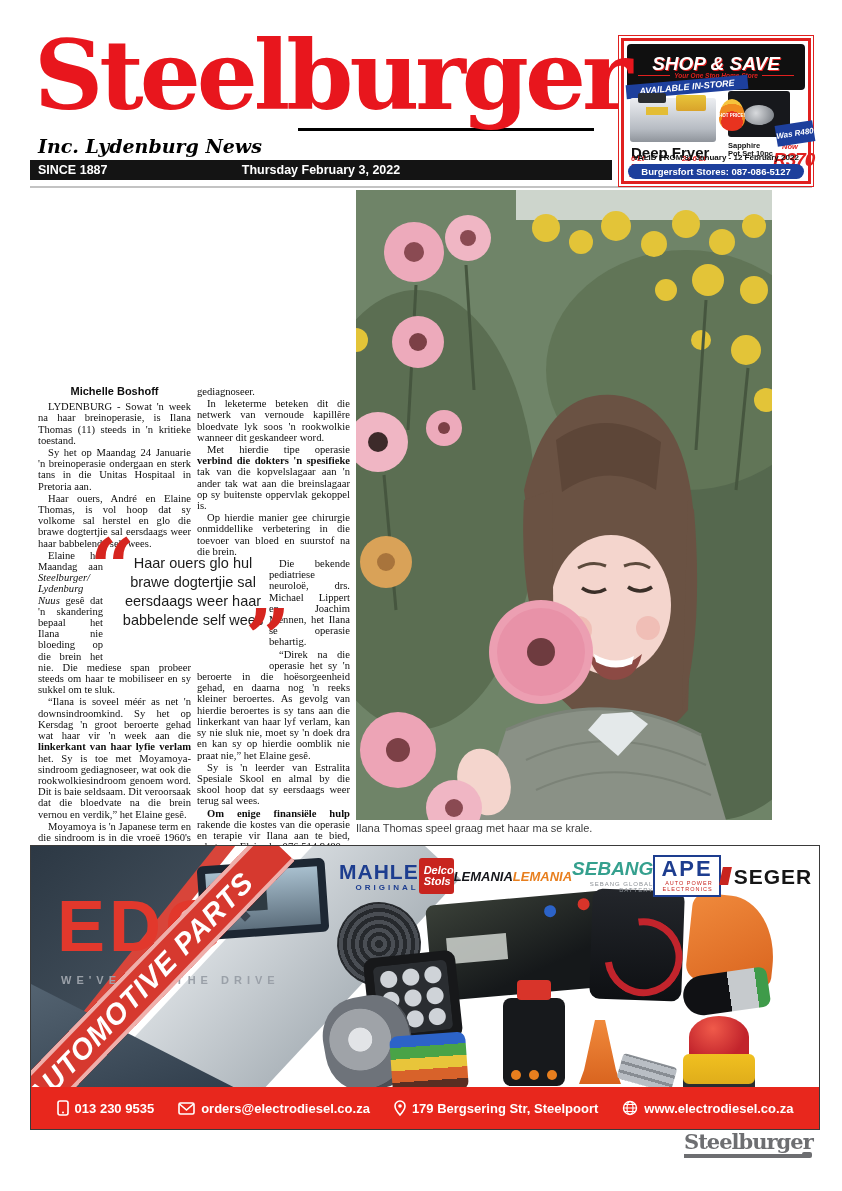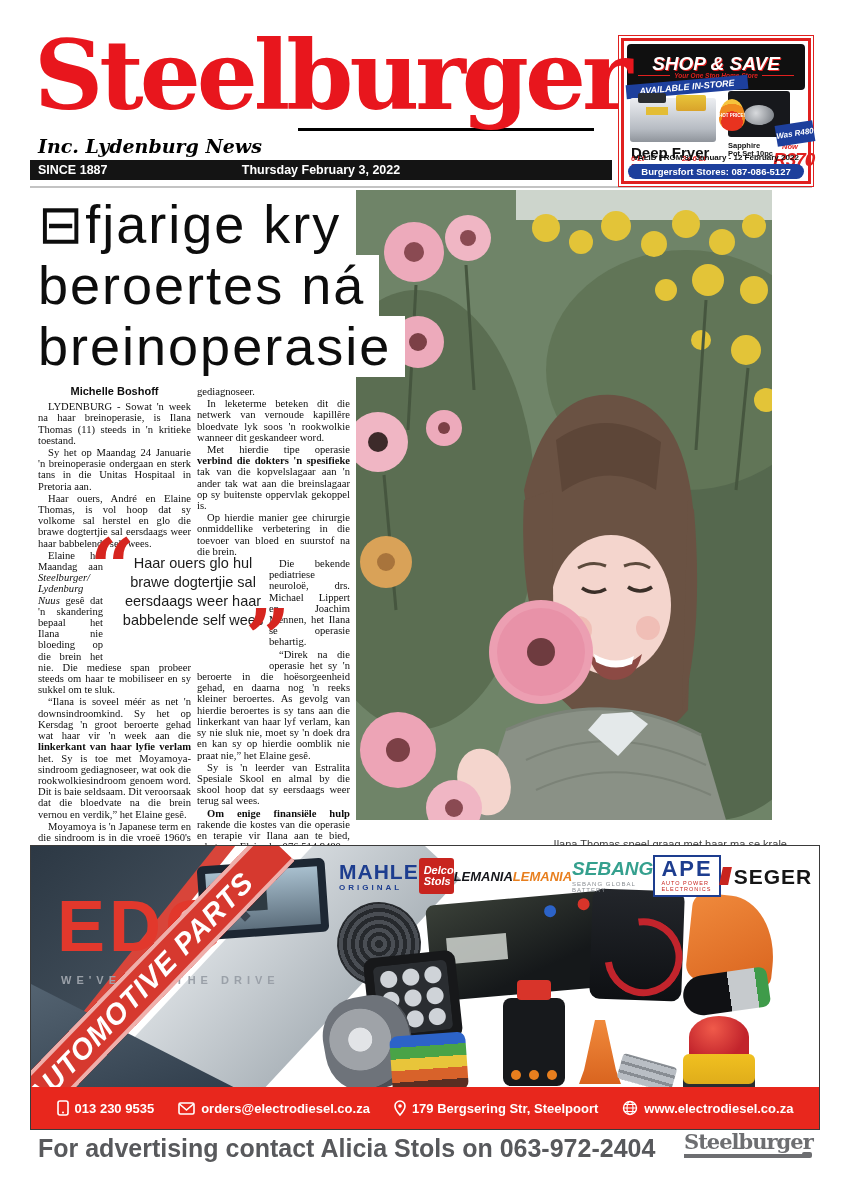--- a/index.html
+++ b/index.html
@@ -52,21 +52,21 @@
   .v2p{position:absolute;left:56px;top:119px;color:#e0201f;font-weight:900;font-style:italic;font-size:19px;letter-spacing:-1px;}
   .pot-name{position:absolute;left:104px;top:101px;width:46px;font-weight:900;font-size:7.5px;line-height:8px;}
   .nowl{position:absolute;left:158px;top:101px;color:#e0201f;font-weight:900;font-style:italic;font-size:7.5px;}
   .potp{position:absolute;left:149px;top:108px;color:#e0201f;font-weight:900;font-style:italic;font-size:19px;letter-spacing:-1px;}
   .validity{position:absolute;left:0;right:0;bottom:19px;text-align:center;font-weight:900;font-size:8px;letter-spacing:0px;}
   .stores{position:absolute;left:4px;right:4px;bottom:2px;height:15px;background:#1d3f9c;border-radius:8px;
     color:#fff;font-weight:bold;font-size:9.5px;display:flex;align-items:center;justify-content:center;}
 
   
   .photo{position:absolute;left:356px;top:190px;width:416px;height:630px;z-index:1;overflow:hidden;}
-  .caption{position:absolute;left:356px;top:822px;width:434px;text-align:right;font-size:11px;color:#3d3d3d;margin-top:16px;}
+  .caption{position:absolute;left:356px;top:822px;width:434px;font-size:11px;color:#3d3d3d;}
 
   
   .headline{position:absolute;left:38px;top:194px;z-index:3;font-size:54px;letter-spacing:2px;color:#0d0d0d;}
   .hl-line{display:table;background:#fff;line-height:61px;height:61px;padding:0 14px 0 0;white-space:nowrap;}
 
   
   .col{position:absolute;top:386px;width:153px;font-family:"Liberation Serif",serif;
     font-size:10.6px;line-height:11.2px;text-align:justify;color:#0d0d0d;z-index:2;}
   #col1{left:38px;} #col2{left:197px;}
   .byline{font-family:"Liberation Sans",sans-serif;font-weight:bold;font-size:11px;text-align:center;margin-bottom:4px;}
@@ -97,21 +97,21 @@
     letter-spacing:4px;color:#e2382c;z-index:3;}
   .edg-gear{position:absolute;left:178px;top:34px;z-index:3;}
   .edg-tag{position:absolute;left:30px;top:128px;font-weight:bold;font-size:11px;letter-spacing:5px;color:#9aa0a8;z-index:3;}
   .edg-ribbon{position:absolute;left:-46px;top:272px;width:400px;height:44px;background:#d6392f;
     transform:rotate(-46deg);transform-origin:0 0;display:flex;align-items:center;justify-content:center;
     color:#fff;font-weight:bold;font-style:italic;font-size:29px;letter-spacing:1px;white-space:nowrap;z-index:4;
     box-shadow:inset 0 4px 0 rgba(255,255,255,.6),inset 0 -4px 0 rgba(255,255,255,.6);}
 
   .brands{position:absolute;left:308px;top:6px;width:472px;height:48px;display:flex;
     align-items:center;justify-content:space-between;z-index:5;}
-  .brand{text-align:left;line-height:1;}
+  .brand{text-align:right;line-height:1;}
   .mahle-name{color:#1d3d8f;font-weight:900;font-size:21px;letter-spacing:1px;}
   .mahle-sub{color:#1d3d8f;font-weight:bold;font-size:8px;letter-spacing:3px;margin-top:2px;}
   .delco{width:46px;height:36px;background:#c8241e;border-radius:3px;color:#fff;font-weight:bold;font-style:italic;
     font-size:11px;display:flex;flex-direction:column;align-items:flex-start;justify-content:center;padding-left:5px;box-sizing:border-box;}
   .lemania .lm1{font-weight:900;font-style:italic;font-size:13px;color:#14151a;}
   .lemania .lm2{font-weight:900;font-style:italic;font-size:13px;color:#e87f1e;}
   .sebang-name{font-weight:900;font-style:italic;font-size:19px;color:#35a08e;letter-spacing:0px;}
   .sebang-sub{font-size:6px;color:#8a8f94;letter-spacing:1px;margin-top:3px;}
   .ape{border:2px solid #1d3d8f;padding:1px 6px 3px;background:#fff;}
   .ape-name{color:#1d3d8f;font-weight:900;font-size:22px;letter-spacing:2px;}
@@ -292,25 +292,20 @@
       <path d="M232,540 L262,566 L292,534 L276,522 L246,524 Z" fill="#e4e9ea"></path>
       <ellipse cx="128" cy="592" rx="26" ry="34" fill="#f4d5cd" transform="rotate(-18 128 592)"></ellipse>
       <circle cx="42" cy="560" r="38" fill="#eda4b6"></circle>
         <circle cx="42" cy="560" r="12" fill="#7c4046"></circle>
       <circle cx="98" cy="618" r="28" fill="#f0b6c4"></circle>
         <circle cx="98" cy="618" r="9" fill="#8a4a52"></circle>
     </svg>
   </div>
   <div class="caption">Ilana Thomas speel graag met haar ma se krale.</div>
 
-  <div class="headline">
-      <span class="hl-line">⊟fjarige kry</span>
-      <span class="hl-line">beroertes ná</span>
-      <span class="hl-line">breinoperasie</span>
-    </div>
 
   <div class="col" id="col1">
     <div class="byline">Michelle Boshoff</div>
     <div>
         <p><span>LYDENBURG - Sowat 'n week na haar breinoperasie, is Ilana Thomas (11) steeds in 'n kritieke toestand.</span></p>
         <p><span>Sy het op Maandag 24 Januarie 'n breinoperasie ondergaan en sterk tans in die Unitas Hospitaal in Pretoria aan.</span></p>
         <p><span>Haar ouers, André en Elaine Thomas, is vol hoop dat sy volkome sal herstel en glo die brawe dogtertjie sal eersdaags weer haar babbelende self wees.</span></p>
         <div class="pq-spacer right" style="width: 84px; height: 104px;"></div>
         <p><span>Elaine het Maandag aan </span><span class="i">Steelburger/ Lydenburg Nuus</span><span> gesê dat 'n skandering bepaal het Ilana nie bloeding op die brein het nie. Die mediese span probeer steeds om haar te mobiliseer en sy sukkel om te sluk.</span></p>
         <p><span>“Ilana is soveel méér as net 'n downsindroomkind. Sy het op Kersdag 'n groot beroerte gehad wat haar vir 'n week aan die </span><span class="b">linkerkant van haar lyfie verlam</span><span> het. Sy is toe met Moyamoya-sindroom gediagnoseer, wat ook die rookwolkiesindroom genoem word. Dit is baie seldsaam. Dit veroorsaak dat die bloedvate na die brein vernou en verdik,” het Elaine gesê.</span></p>
@@ -432,19 +427,18 @@
         <svg width="16" height="16" viewBox="0 0 16 16">
             <circle cx="8" cy="8" r="6.5" fill="none" stroke="#fff" stroke-width="1.4"></circle>
             <ellipse cx="8" cy="8" rx="3" ry="6.5" fill="none" stroke="#fff" stroke-width="1.2"></ellipse>
             <path d="M1.5,8 h13 M2.5,4.5 h11 M2.5,11.5 h11" stroke="#fff" stroke-width="1.2" fill="none"></path>
           </svg>
         <span>www.electrodiesel.co.za</span>
       </span>
     </div>
   </div>
 
-  <div class="footer-text">For advertising contact Alicia Stols on 063-972-2404</div>
   <div class="footer-logo">
     <div class="fl-name">Steelburger</div>
     <div class="fl-bar"></div>
   </div>
 
 </div>
 
 </body></html>

